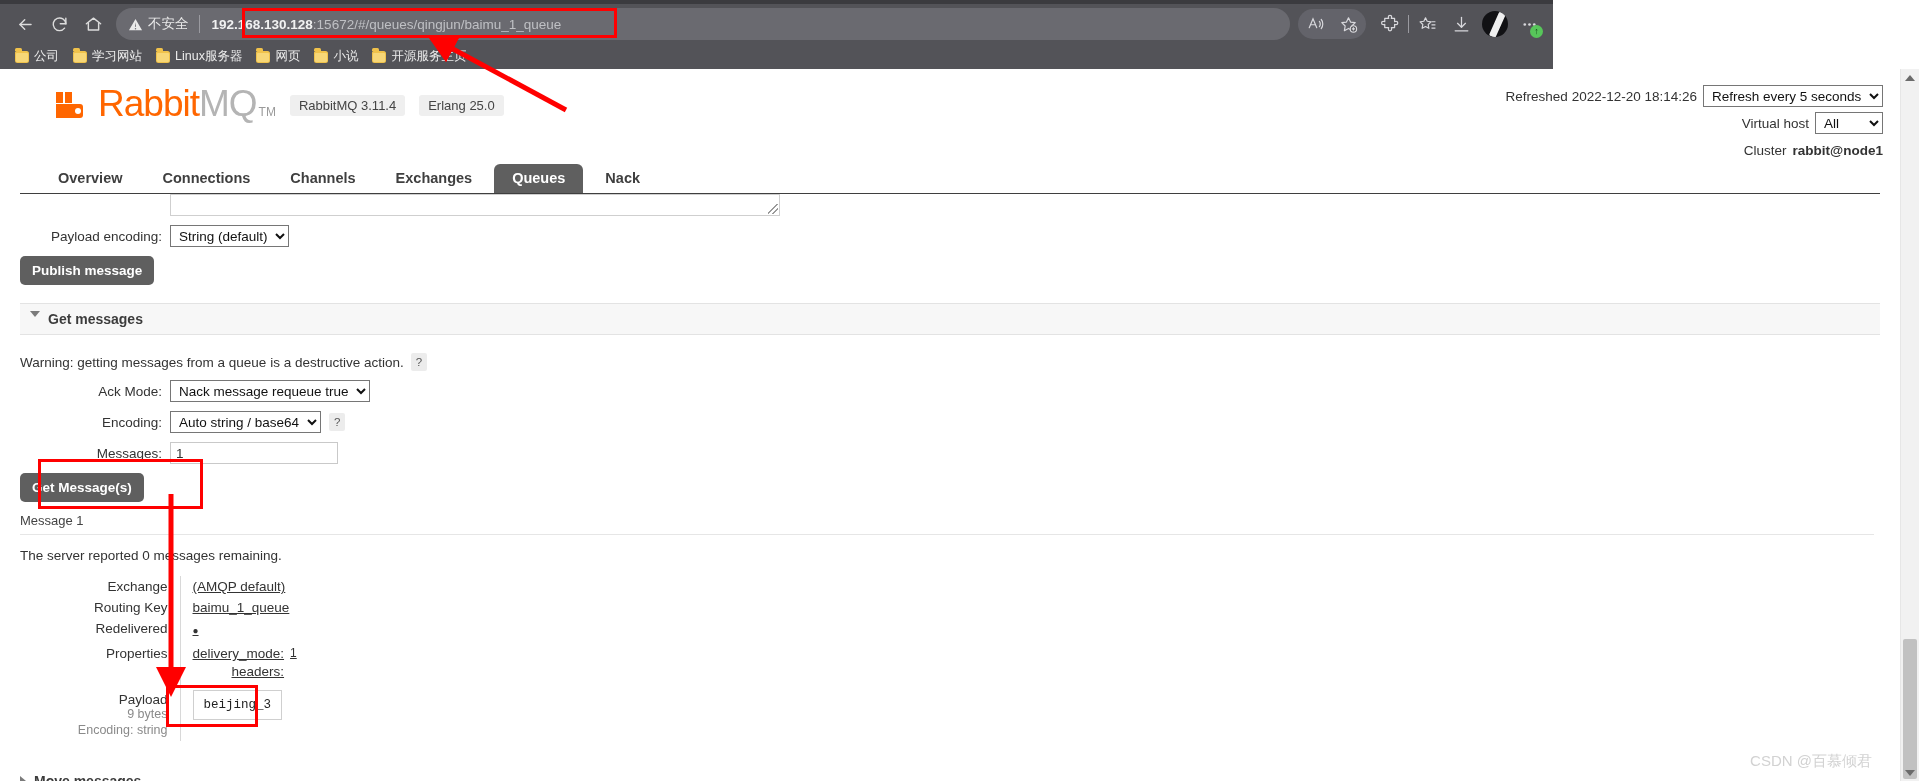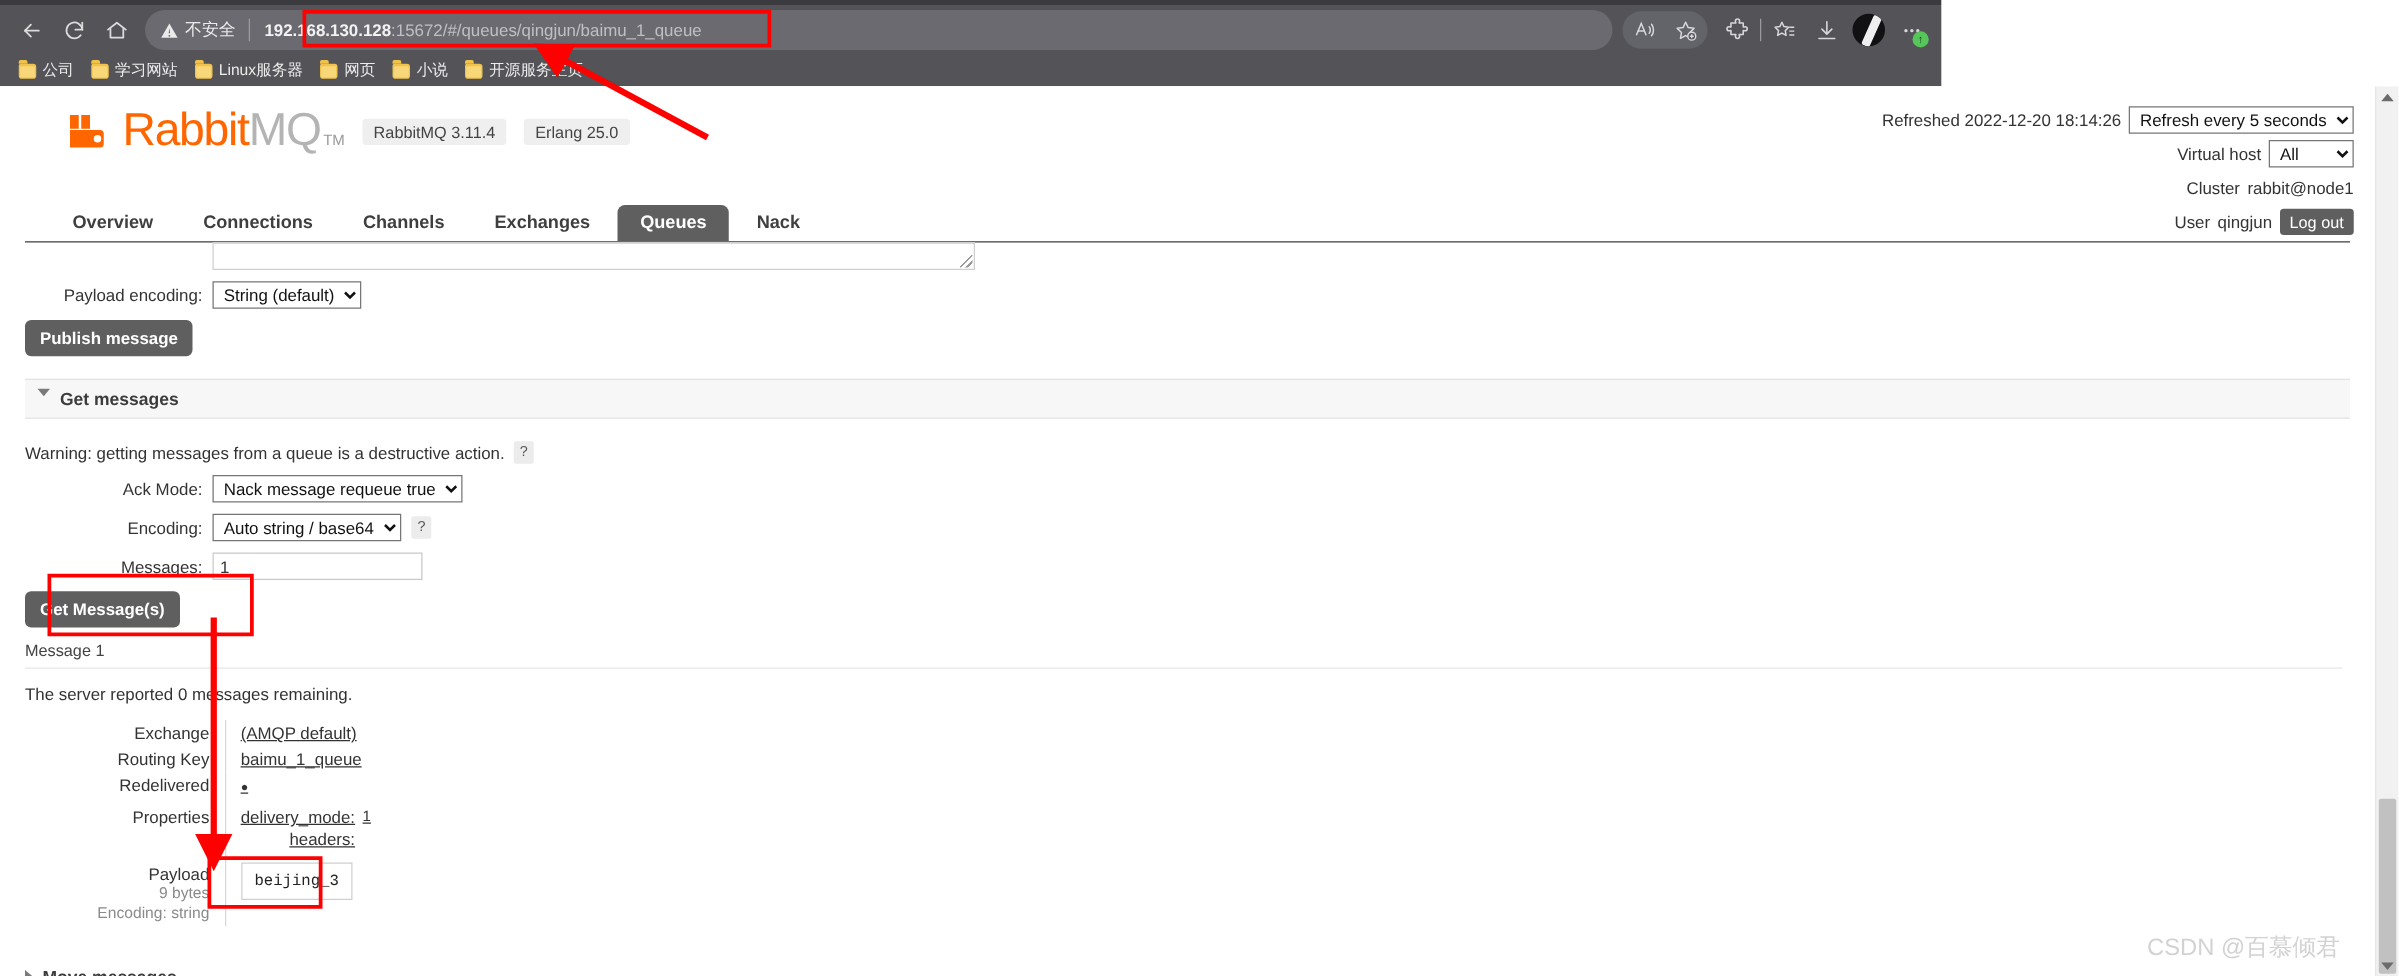--- a/index.html
+++ b/index.html
@@ -223,21 +223,21 @@
   }
   select.mq-select {
     font-family: "Liberation Sans", sans-serif;
     font-size: 13.5px;
     border: 1px solid #767676;
     background: #fff;
     color: #111;
     padding: 1px 4px;
     height: 22px;
   }
-  .mq-status b { font-weight: 400; }
+  .mq-status b { font-weight: 700; }
   .logout-btn {
     background: #5f5f5f;
     color: #fff;
     border: none;
     font-size: 13px;
     font-family: "Liberation Sans", sans-serif;
     padding: 3px 8px;
     border-radius: 3px;
   }
 
@@ -484,21 +484,21 @@
     position: absolute;
     left: 0; top: 0;
     width: 1919px; height: 781px;
     pointer-events: none;
   }
 
   .watermark {
     position: absolute;
     right: 28px;
     bottom: 10px;
-    font-size: 19px;
+    font-size: 15px;
     color: #d2d2d2;
   }
 </style>
 </head>
 <body>
 
 <div class="browser-chrome">
   <div class="tabstrip"></div>
 
   <div class="toolbar">
@@ -638,25 +638,20 @@
         </div>
         <div class="line">
           <span>Virtual host</span>
           <select class="mq-select" style="min-width:68px">
             <option>All</option>
           </select>
         </div>
         <div class="line">
           <span>Cluster</span>
           <b>rabbit@node1</b>
-        </div>
-        <div class="line">
-          <span>User</span>
-          <b>qingjun</b>
-          <button class="logout-btn">Log out</button>
         </div>
       </div>
     </div>
 
     <div class="nav-tabs">
       <div class="nav-tab">Overview</div>
       <div class="nav-tab">Connections</div>
       <div class="nav-tab">Channels</div>
       <div class="nav-tab">Exchanges</div>
       <div class="nav-tab active">Queues</div>

